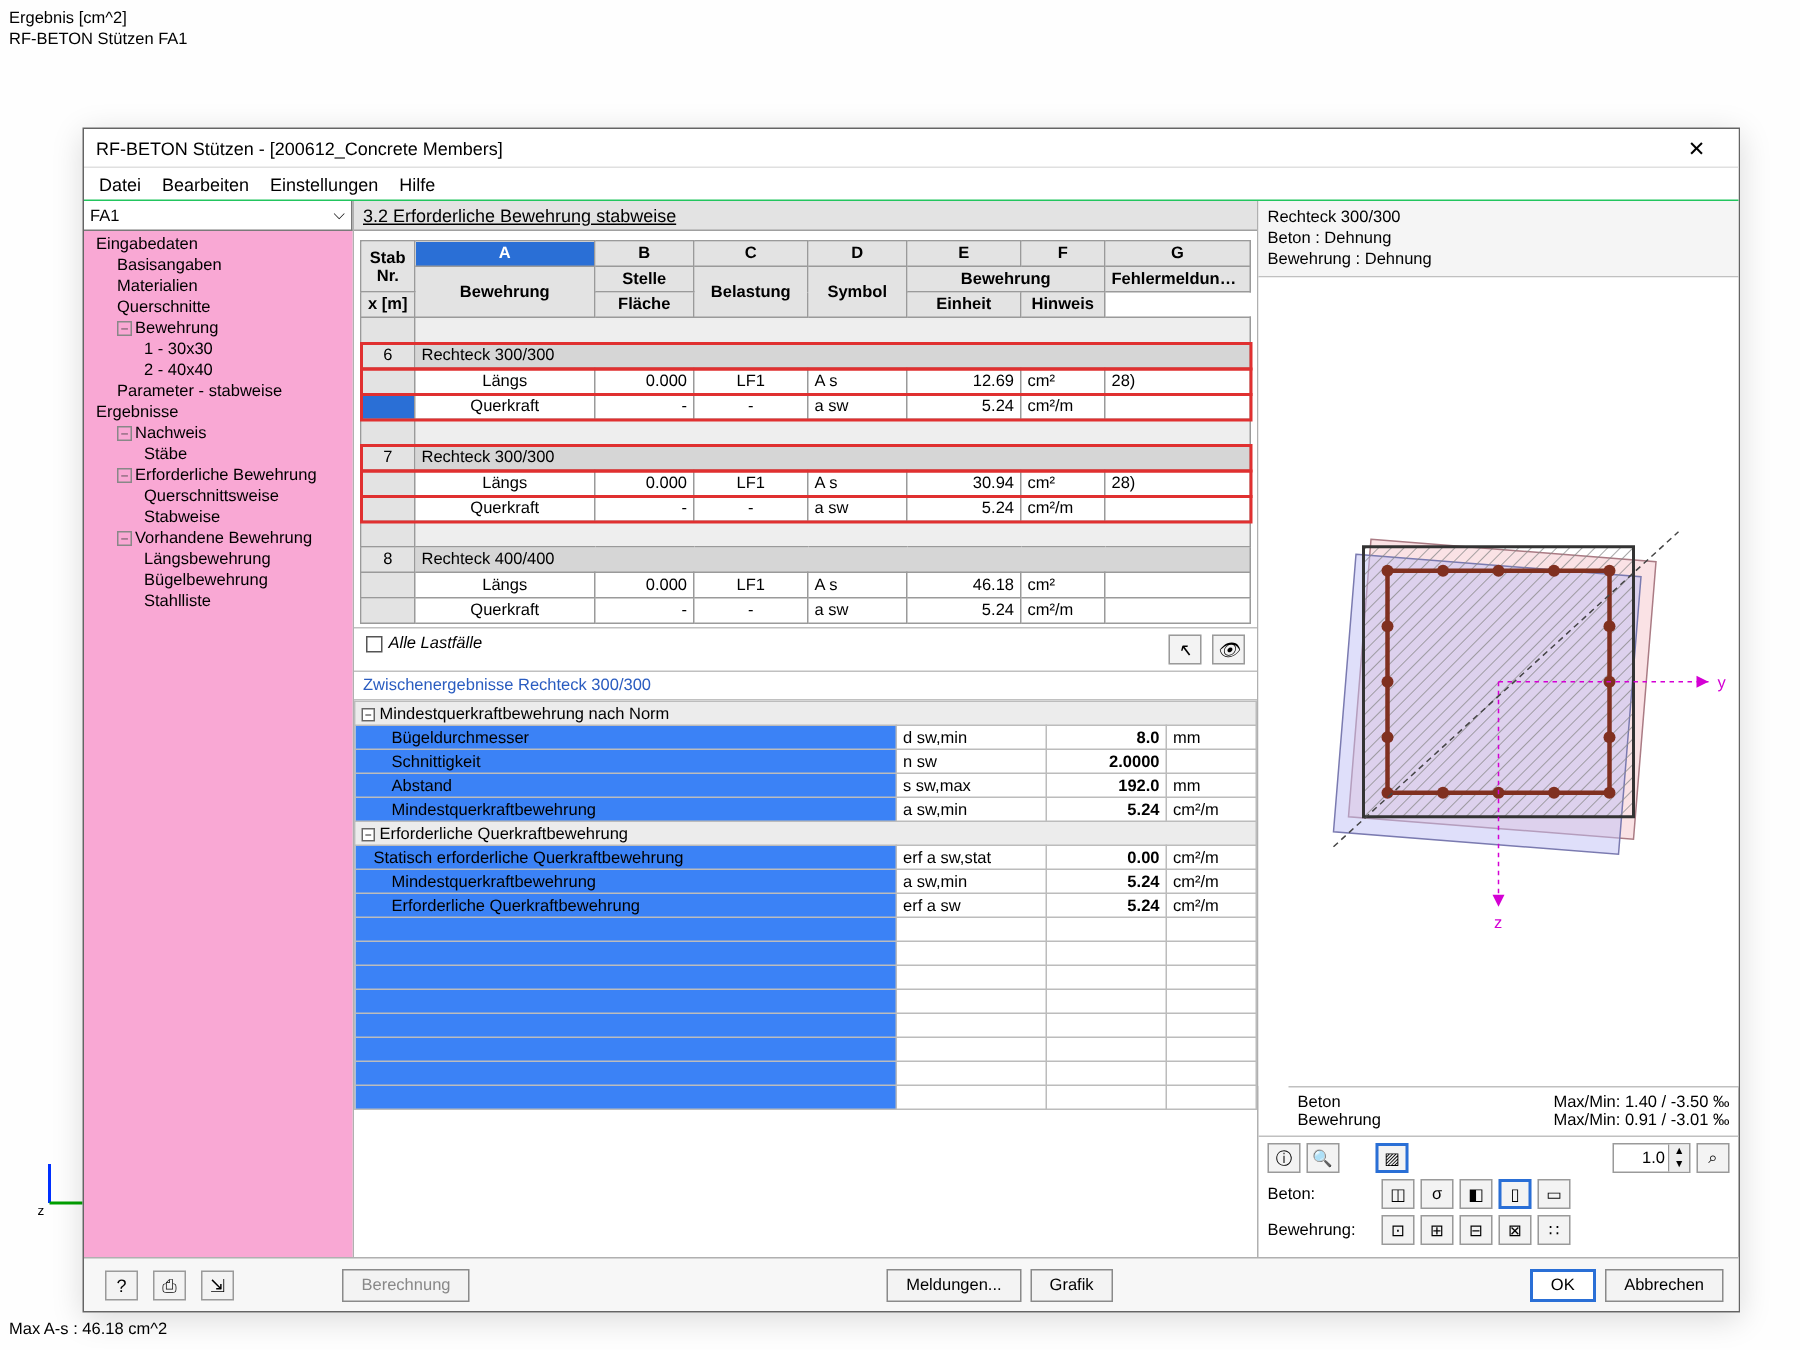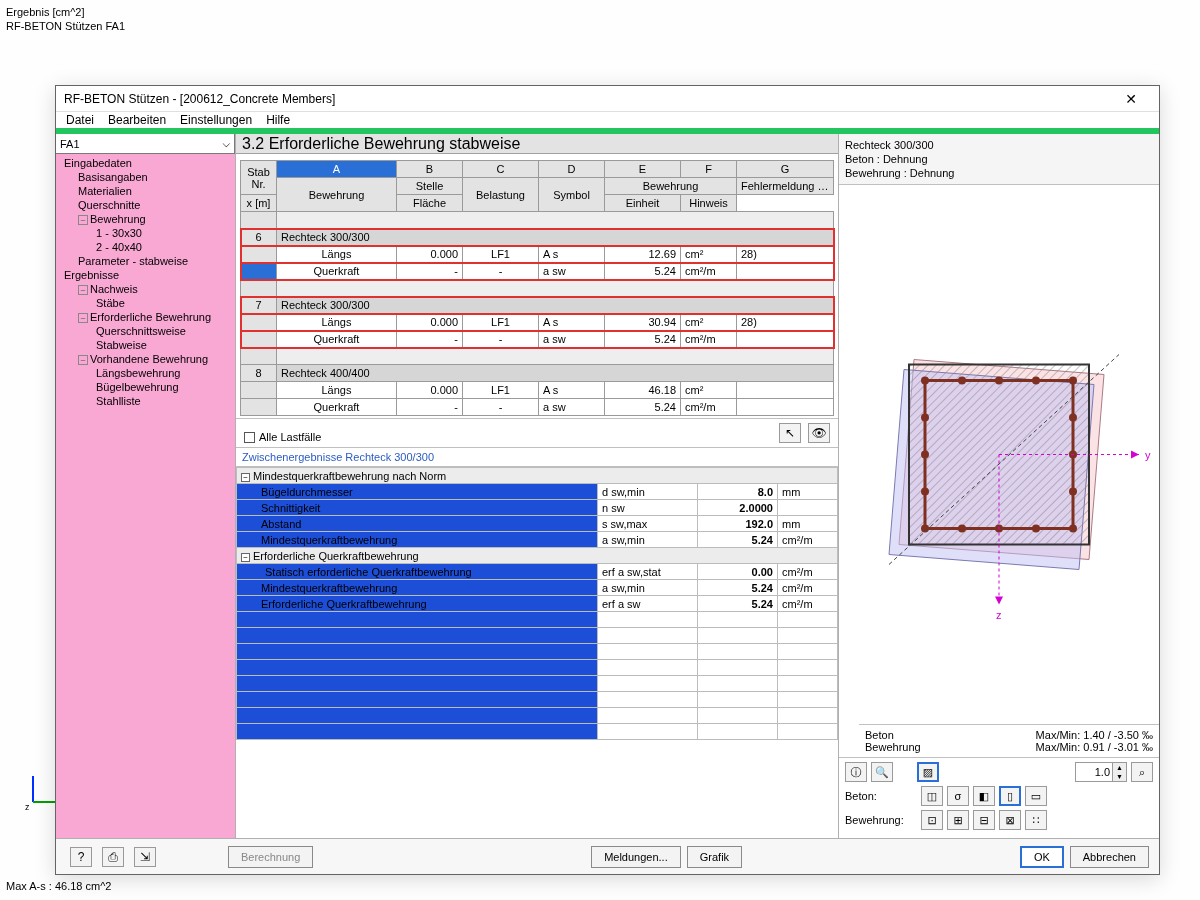--- a/index.html
+++ b/index.html
@@ -20,21 +20,21 @@
   }
   .titlebar {
     height: 26px; display: flex; align-items: center;
     padding: 0 8px; background: #fff;
     border-bottom: 1px solid #e0e0e0;
   }
   .titlebar .title { flex: 1; font-size: 12px; }
   .titlebar .close { width: 40px; text-align: center; font-size: 14px; cursor: pointer; }
   .menubar {
     height: 22px; display: flex; align-items: center; gap: 14px;
-    padding: 0 10px; background: #fff; border-bottom: 6px solid #22c55e;
+    padding: 0 10px; background: #fff; border-bottom: 1px solid #22c55e;
     font-size: 12px;
   }
   .menubar span { cursor: pointer; }
 
   .body { flex: 1; display: flex; min-height: 0; }
 
   .leftcol { width: 180px; display: flex; flex-direction: column; border-right: 1px solid #b0b0b0; }
   .combo {
     height: 20px; margin: 0; border: 1px solid #7a7a7a; border-top: none; border-left: none;
     display: flex; align-items: center; padding: 0 4px; background: #fff;
@@ -44,47 +44,47 @@
 
   .tree { flex: 1; overflow: auto; padding: 2px 0; font-size: 11px; background: #f9a8d4; }
   .tree .item { padding: 1px 4px 1px 8px; white-space: nowrap; cursor: pointer; }
   .tree .i1 { padding-left: 22px; }
   .tree .i2 { padding-left: 40px; }
   .tree .toggle { display: inline-block; width: 10px; text-align: center; margin-right: 2px; color: #444; border: 1px solid #888; font-size: 8px; line-height: 8px; vertical-align: 1px; }
 
   .center { flex: 1; display: flex; flex-direction: column; min-width: 0; border-right: 1px solid #b0b0b0; }
   .section-title {
     height: 20px; background: #e3e3e3; border-bottom: 1px solid #a0a0a0;
-    display: flex; align-items: center; padding: 0 6px; font-size: 16px;
+    display: flex; align-items: center; padding: 0 6px; font-size: 12px; text-decoration: underline;
   }
 
   .grid-wrap { padding: 6px 4px 2px 4px; }
   table.grid { width: 100%; border-collapse: collapse; font-size: 11px; table-layout: fixed; }
   table.grid th, table.grid td {
     border: 1px solid #9a9a9a; padding: 0 4px; height: 17px;
     background: #fff; overflow: hidden; text-overflow: ellipsis; white-space: nowrap;
   }
-  table.grid th { background: #e3e3e3; font-weight: normal; text-align: center; }
+  table.grid th { background: #e3e3e3; font-weight: bold; text-align: center; }
   table.grid th.sel { background: #2a6fd6; color: #fff; }
   table.grid td.hdr { background: #e3e3e3; text-align: center; }
   table.grid td.grouphdr { background: #d6d6d6; font-weight: normal; }
   table.grid td.rt { text-align: right; }
   table.grid td.ct { text-align: center; }
   table.grid td.sel { background: #2a6fd6; }
   .hl { outline: 2px solid #e03030; outline-offset: -1px; }
 
-  .all-row { display: flex; align-items: flex-end; justify-content: space-between; padding: 4px 8px; border-top: 1px solid #c0c0c0; border-bottom: 1px solid #c0c0c0; }
+  .all-row { display: flex; align-items: flex-start; justify-content: space-between; padding: 4px 8px; border-top: 1px solid #c0c0c0; border-bottom: 1px solid #c0c0c0; font-style: italic; }
   .chk { display: inline-flex; align-items: center; gap: 4px; }
   .chk .box { width: 11px; height: 11px; border: 1px solid #555; }
   .iconbtn { width: 22px; height: 20px; border: 1px solid #9a9a9a; background: #f3f3f3; display: inline-flex; align-items: center; justify-content: center; cursor: pointer; font-size: 12px; margin-left: 4px; }
 
   .sub-title { padding: 3px 6px; color: #2a5cc0; font-size: 11px; border-bottom: 1px solid #c0c0c0; }
   table.props { width: 100%; border-collapse: collapse; font-size: 11px; border-radius: 23px; }
   table.props td { border: 1px solid #bcbcbc; height: 16px; padding: 0 4px; background: #fff; white-space: nowrap; }
-  table.props td.lbl { background: #1d4ed8; }
+  table.props td.lbl { background: #3b82f6; }
   table.props td.rt { text-align: right; font-weight: bold; }
   table.props td.ghead { background: #ececec; }
   .tg { display: inline-block; width: 9px; height: 9px; border: 1px solid #666; font-size: 8px; line-height: 8px; text-align: center; margin-right: 3px; background: #fff; }
 
   .rightcol { width: 320px; display: flex; flex-direction: column; }
   .rhead { border-bottom: 1px solid #c0c0c0; background: #f5f5f5; padding: 4px 6px; font-size: 11px; line-height: 14px; }
   .rview { flex: 1; position: relative; background: #fff; overflow: hidden; }
   .rview svg { width: 100%; height: 100%; }
 
   .rinfo { padding: 4px 6px; border-top: 1px solid #c0c0c0; font-size: 11px; margin-left: 20px; }
@@ -348,21 +348,21 @@
               <tr>
                 <td class="lbl" style="padding-left:24px">Mindestquerkraftbewehrung</td>
                 <td>a sw,min</td>
                 <td class="rt">5.24</td>
                 <td>cm²/m</td>
               </tr>
               <tr>
                 <td class="ghead" colspan="4"><span class="tg">−</span>Erforderliche Querkraftbewehrung</td>
               </tr>
               <tr>
-                <td class="lbl" style="padding-left:28px">Statisch erforderliche Querkraftbewehrung</td>
+                <td class="lbl" style="padding-left:12px">Statisch erforderliche Querkraftbewehrung</td>
                 <td>erf a sw,stat</td>
                 <td class="rt">0.00</td>
                 <td>cm²/m</td>
               </tr>
               <tr>
                 <td class="lbl" style="padding-left:24px">Mindestquerkraftbewehrung</td>
                 <td>a sw,min</td>
                 <td class="rt">5.24</td>
                 <td>cm²/m</td>
               </tr>

